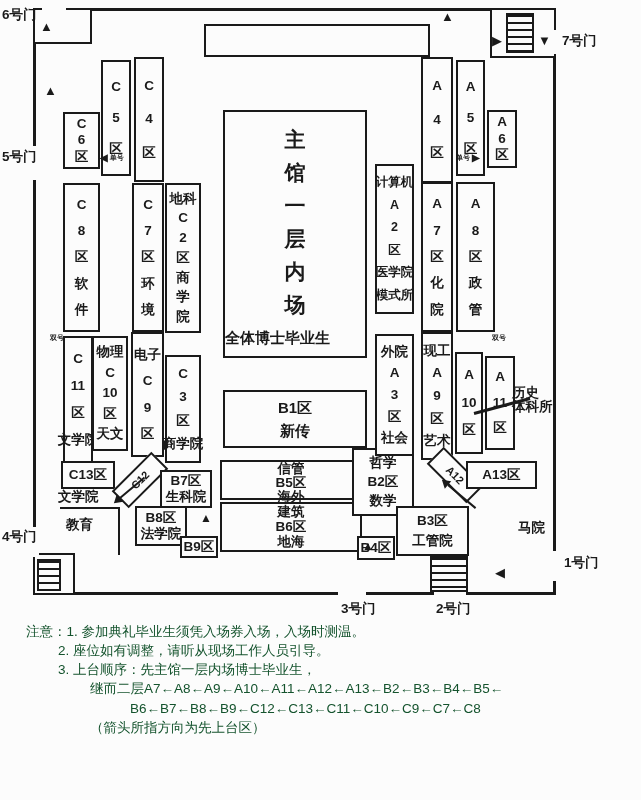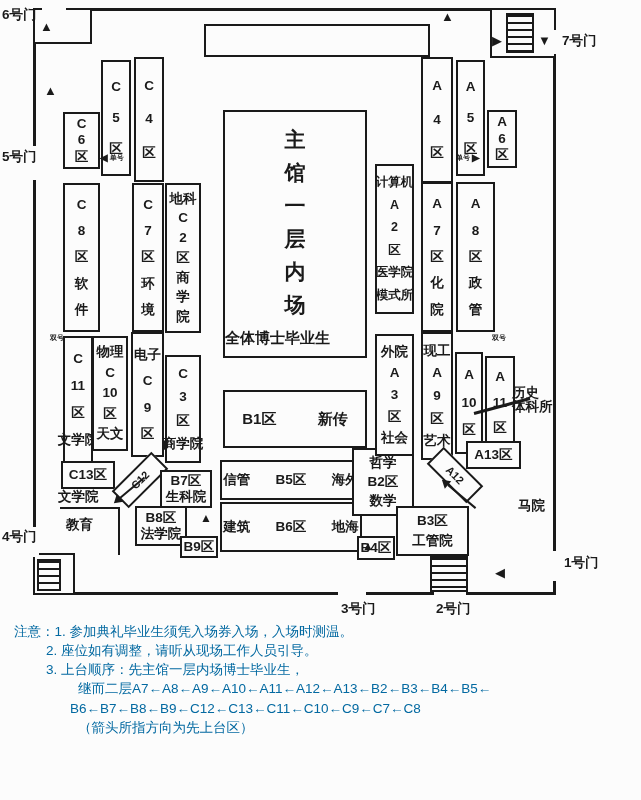--- a/index.html
+++ b/index.html
@@ -4,40 +4,40 @@
 <style>
   *{box-sizing:border-box;margin:0;padding:0}
   html,body{width:641px;height:800px}
   body{position:relative;background:#fcfcfc;font-family:"Liberation Sans",sans-serif;color:#1a1a1a;overflow:hidden}
   .wall{position:absolute;border:3px solid #1a1a1a;z-index:1}
   .room{position:absolute;border:2px solid #1a1a1a;background:#fcfcfc;z-index:2}
   .gap{position:absolute;background:#fcfcfc;z-index:3}
   .innerwall{position:absolute;background:#1a1a1a;z-index:1}
   .zone{position:absolute;border:2px solid #1a1a1a;background:#fcfcfc;display:flex;align-items:center;justify-content:space-evenly;font-weight:700;font-size:13.5px;text-align:center;z-index:2}
   .zone.col{flex-direction:column;padding:1px 0}
-  .zone.row{flex-direction:row;column-gap:24px}
+  .zone.row{flex-direction:column;column-gap:24px}
   .zline{white-space:nowrap;line-height:1.04}
   .ramp{position:absolute;border:2px solid #1a1a1a;background:#fcfcfc;display:flex;align-items:center;justify-content:center;font-weight:700;font-size:11px;z-index:2}
   .door-label{position:absolute;font-weight:700;font-size:13.5px;white-space:nowrap;z-index:6}
   .flabel{position:absolute;font-weight:700;font-size:13.5px;white-space:nowrap;z-index:6;display:flex;flex-direction:column;align-items:flex-start;line-height:1.15}
   .stairs{position:absolute;border:2px solid #1a1a1a;background:repeating-linear-gradient(to bottom,#1a1a1a 0 2px,#fcfcfc 2px 7px);z-index:4}
   .glyph{position:absolute;z-index:6;font-size:13px;line-height:1;color:#1a1a1a}
   .marker{position:absolute;z-index:6;display:flex;align-items:center;gap:2px;font-weight:700;font-size:7px}
   .marker .gi{font-size:10px;line-height:1}
   .tiny{position:absolute;z-index:6;font-size:7px;font-weight:700}
   .ann{position:absolute;border-top:3px solid #1a1a1a;transform-origin:left center;z-index:6}
   .arrowline{position:absolute;height:2px;background:#1a1a1a;transform-origin:left center;z-index:6}
   .arrowline::before{content:"";position:absolute;left:-8px;top:-4px;border:5px solid transparent;border-left-width:0;border-right:8px solid #1a1a1a}
   .main-hall{position:absolute;left:223px;top:110px;width:144px;height:248px;border:2px solid #1a1a1a;background:#fcfcfc;display:flex;flex-direction:column;z-index:2}
   .main-chars{flex:1;display:flex;flex-direction:column;justify-content:space-evenly;align-items:center;font-size:21px;font-weight:700;padding-top:6px}
   .main-sub{text-align:left;font-size:15px;font-weight:700;white-space:nowrap;padding:2px 0 8px}
-  .notes{position:absolute;left:14px;top:622px;width:588px;font-size:13.5px;line-height:1.42;color:#0369a1;z-index:6}
+  .notes{position:absolute;left:26px;top:622px;width:588px;font-size:13.5px;line-height:1.42;color:#14532d;z-index:6}
   .notes .n1{margin-left:32px}
   .notes .n2{margin-left:64px}
-  .notes .n3{margin-left:56px}
+  .notes .n3{margin-left:104px}
 </style>
 </head>
 <body>
 
 <div class="wall" style="left:33px;top:8px;width:523px;height:587px"></div>
 <div class="room" style="left:204px;top:24px;width:226px;height:33px"></div>
 <div class="room" style="left:33px;top:8px;width:59px;height:36px"></div>
 <div class="room" style="left:490px;top:8px;width:66px;height:50px"></div>
 <div class="room" style="left:33px;top:553px;width:42px;height:42px"></div>
 <div class="stairs" style="left:506px;top:13px;width:28px;height:40px"></div>
@@ -235,27 +235,27 @@
     <span class="zline">A</span>
     <span class="zline">10</span>
     <span class="zline">区</span>
   </div>
 <div class="zone col" style="left:485px;top:356px;width:30px;height:94px">
     <span class="zline">A</span>
     <span class="zline">11</span>
     <span class="zline">区</span>
   </div>
 <div class="ramp" style="left:427px;top:463px;width:56px;height:24px;transform:rotate(45deg)">A12</div>
-<div class="zone row" style="left:466px;top:441px;width:55px;height:28px">
+<div class="zone row" style="left:466px;top:461px;width:71px;height:28px">
     <span class="zline">A13区</span>
   </div>
 
 <div class="flabel" style="left:58px;top:489px">文学院</div>
 <div class="flabel" style="left:66px;top:517px">教育</div>
-<div class="flabel" style="left:518px;top:498px">马院</div>
+<div class="flabel" style="left:518px;top:520px">马院</div>
 <div class="flabel" style="left:512px;top:386px">
     <span class="zline">历史</span>
     <span class="zline">体科所</span>
   </div>
 
 <div class="marker" style="left:100px;top:153px">
   <span class="gi">◀</span>
   <span>单号</span>
 </div>
 <div class="marker" style="left:456px;top:153px">

